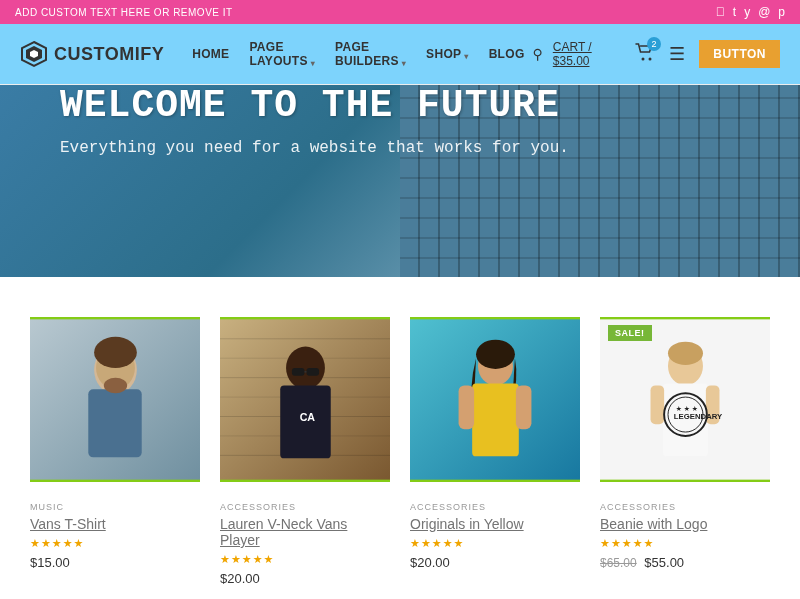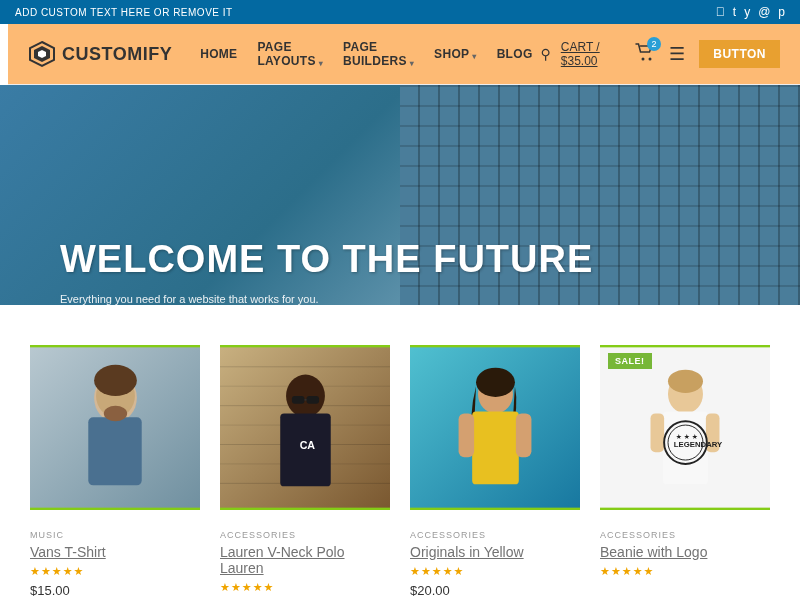--- a/index.html
+++ b/index.html
@@ -1,39 +1,38 @@
 <!DOCTYPE html>
 <html><head>
   <meta charset="utf-8">
   <style>
     * { margin: 0; padding: 0; box-sizing: border-box; }
     body { font-family: Arial, sans-serif; width: 800px; overflow-x: hidden; background: #fff; }
 
     
     .top-bar {
-      background: #0369a1;
+      background: #ec4899;
       color: #fff;
       font-size: 11px;
       padding: 5px 15px;
       display: flex;
       justify-content: space-between;
       align-items: center;
     }
     .top-bar-text { letter-spacing: 0.5px; text-transform: uppercase; font-size: 10px; }
     .top-bar-social { display: flex; gap: 8px; }
     .social-icon { color: #fff; font-size: 12px; cursor: pointer; }
 
     
     .header {
       display: flex;
       align-items: center;
       padding: 10px 20px;
       border-bottom: 1px solid #eee;
-      background: #fdba74;
-      margin-left: 8px;
+      background: #7dd3fc;
     }
     .logo { display: flex; align-items: center; gap: 6px; margin-right: 20px; cursor: pointer; }
     .logo-icon { width: 28px; height: 28px; }
     .logo-text { font-size: 18px; font-weight: 700; color: #333; letter-spacing: 0.5px; }
     .nav { display: flex; align-items: center; gap: 4px; flex: 1; }
     .nav-item {
       font-size: 12px;
       font-weight: 600;
       color: #333;
       padding: 6px 8px;
@@ -72,25 +71,26 @@
       font-weight: 700;
       cursor: pointer;
       text-transform: uppercase;
       letter-spacing: 0.5px;
     }
     .search-icon { cursor: pointer; font-size: 14px; color: #333; }
 
     
     .hero {
       position: relative;
-      height: 220px;
+      height: 192px;
       background: linear-gradient(135deg, #3a7ca5 0%, #2c6e8a 40%, #5a8fa8 60%, #6a9ab5 100%);
       display: flex;
-      align-items: flex-end;
+      align-items: flex-start;
       overflow: hidden;
+      font-family: Liberation Mono, monospace;
     }
     .hero-bg-pattern {
       position: absolute;
       right: 0;
       top: 0;
       width: 50%;
       height: 100%;
       background:
         repeating-linear-gradient(
           90deg,
@@ -117,21 +117,21 @@
     .hero-title {
       font-size: 38px;
       font-weight: 900;
       text-transform: uppercase;
       letter-spacing: 1px;
       line-height: 1.1;
       text-shadow: 1px 1px 3px rgba(0,0,0,0.3);
       margin-bottom: 12px;
     }
     .hero-subtitle {
-      font-size: 11px;
+      font-size: 16px;
       color: rgba(255,255,255,0.9);
       font-weight: 400;
     }
 
     
     .products-section {
       padding: 40px 30px 20px;
       background: #fff;
     }
     .products-grid {
@@ -308,21 +308,21 @@
           <rect x="62" y="68" width="52" height="75" rx="4" fill="#1a1a2a"></rect>
 
           <rect x="74" y="50" width="13" height="8" rx="3" fill="#1a1a1a"></rect>
           <rect x="89" y="50" width="13" height="8" rx="3" fill="#1a1a1a"></rect>
           <line x1="87" y1="54" x2="89" y2="54" stroke="#333" stroke-width="1.5"></line>
 
           <text x="82" y="105" font-family="Arial" font-size="11" font-weight="bold" fill="#fff">CA</text>
         </svg>
       </div>
       <div class="product-category">ACCESSORIES</div>
-      <div class="product-name">Lauren V-Neck Polo Lauren</div>
+      <div class="product-name">Lauren V-Neck Vans Player</div>
       <div class="stars">
         <span>★</span>
           <span>★</span>
           <span>★</span>
           <span>★</span>
           <span>★</span>
       </div>
       <div class="price">$20.00</div>
     </div>
 
@@ -383,16 +383,20 @@
       </div>
       <div class="product-category">ACCESSORIES</div>
       <div class="product-name">Beanie with Logo</div>
       <div class="stars">
         <span>★</span>
           <span>★</span>
           <span>★</span>
           <span>★</span>
           <span>★</span>
       </div>
+      <div class="price">
+        <span class="price-original">$65.00</span>
+        <span class="price-sale">$55.00</span>
+      </div>
     </div>
 
   </div>
 </div>
 
 </body></html>

